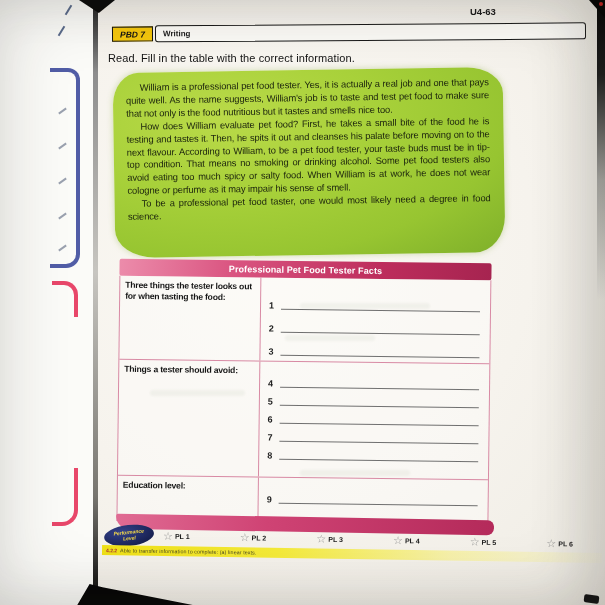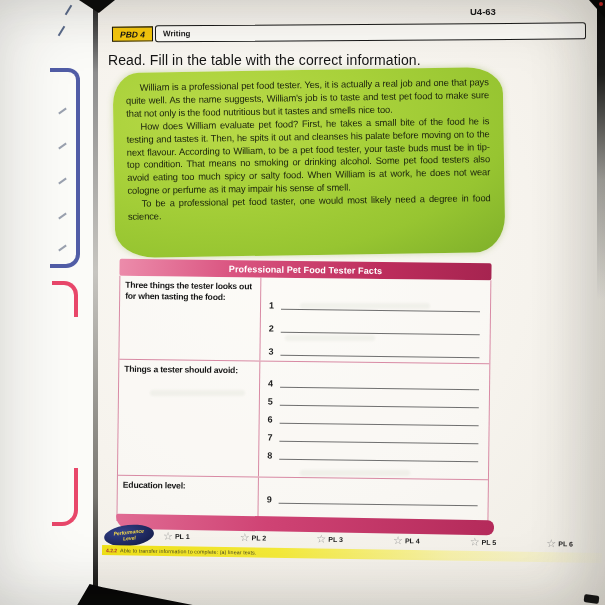--- a/index.html
+++ b/index.html
@@ -38,21 +38,21 @@
     background:radial-gradient(ellipse at 35% 40%,#fbf9f4 0%,#f6f3ed 55%,#efece4 100%);}
 
   .unit-label{position:absolute;left:470px;top:6px;font-size:9.5px;font-weight:700;color:#1a1a1a;}
   .header-row{position:absolute;left:110px;top:23px;width:478px;height:20px;transform:rotate(-.4deg);}
   .pbd-box{position:absolute;left:2px;top:2px;width:41px;height:15px;background:#f6c80e;
     border:1.6px solid #151515;font-size:8.5px;font-weight:700;font-style:italic;color:#151515;
     display:flex;align-items:center;justify-content:center;}
   .writing-bar{position:absolute;left:45px;top:1px;width:431px;height:17px;background:#fcfbf7;
     border:1.5px solid #1a1a1a;border-radius:3px;font-size:8px;font-weight:700;color:#222;
     display:flex;align-items:center;padding-left:7px;}
-  .instruction{position:absolute;left:108px;top:52px;font-size:14px;color:#141414;letter-spacing:.1px;}
+  .instruction{position:absolute;left:108px;top:52px;font-size:11px;color:#141414;letter-spacing:.1px;}
 
   .green-box{position:absolute;left:114px;top:70px;width:390px;height:185px;
     border-radius:26px 36px 30px 40px/32px 26px 36px 28px;
     background:radial-gradient(ellipse at 28% 25%,#bada49 0%,#a8d13a 38%,#97c531 72%,#7fb02a 100%);
     padding:9px 14px 6px 13px;transform:rotate(-.9deg);overflow:hidden;
     box-shadow:0 0 6px rgba(120,160,40,.35);}
   .green-box p{margin:0;font-size:9.4px;line-height:12.9px;color:#1b230d;
     text-align:justify;text-indent:14px;letter-spacing:-.1px;}
 
   .facts-table{position:absolute;left:118px;top:261px;width:372px;transform:rotate(.7deg);}
@@ -112,21 +112,21 @@
     <div class="red-bracket-bottom"></div>
     <div class="flap-mark" style="left:63px;top:9px"></div>
     <div class="flap-mark" style="left:56px;top:30px"></div>
   </div>
 
   <div class="main-page"></div>
 
   <div class="unit-label">U4-63</div>
 
   <div class="header-row">
-    <div class="pbd-box">PBD 4</div>
+    <div class="pbd-box">PBD 7</div>
     <div class="writing-bar">Writing</div>
   </div>
 
   <div class="instruction">Read. Fill in the table with the correct information.</div>
 
   <div class="green-box">
     <p>William is a professional pet food tester. Yes, it is actually a real job and one that pays quite well. As the name suggests, William's job is to taste and test pet food to make sure that not only is the food nutritious but it tastes and smells nice too.</p>
     <p>How does William evaluate pet food? First, he takes a small bite of the food he is testing and tastes it. Then, he spits it out and cleanses his palate before moving on to the next flavour. According to William, to be a pet food tester, your taste buds must be in tip-top condition. That means no smoking or drinking alcohol. Some pet food testers also avoid eating too much spicy or salty food. When William is at work, he does not wear cologne or perfume as it may impair his sense of smell.</p>
     <p>To be a professional pet food taster, one would most likely need a degree in food science.</p>
   </div>

